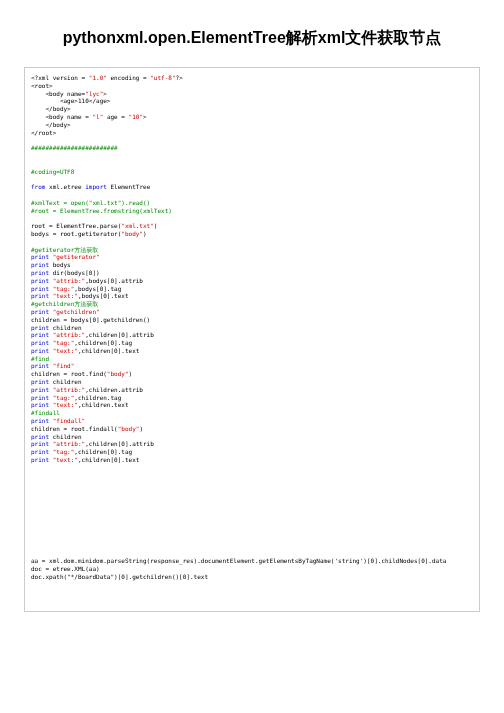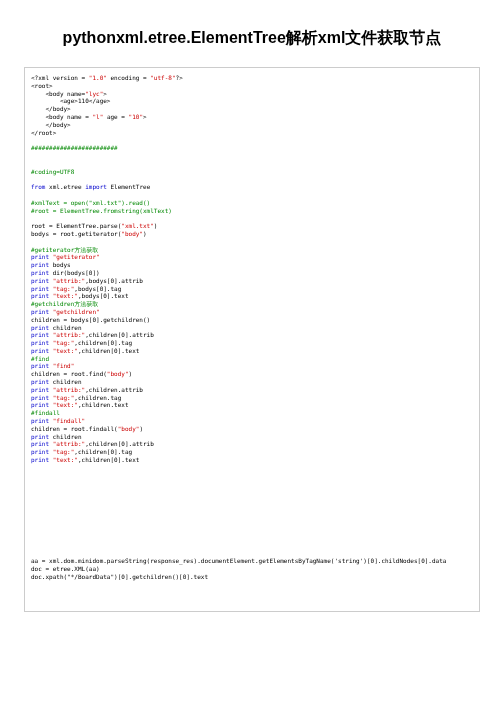--- a/index.html
+++ b/index.html
@@ -6,21 +6,21 @@
 body { font-family: Arial, sans-serif; background: #fff; width: 504px; }
 .title { font-size: 16px; font-weight: bold; text-align: center; padding: 28px 10px 18px; }
 .code-box { border: 1px solid #ccc; margin: 0 24px; padding: 6px; font-family: Consolas, monospace; font-size: 6px; line-height: 1.3; white-space: pre; height: 545px; }
 .red { color: #c00; }
 .blue { color: #00c; }
 .green { color: #080; }
 </style>
 </head>
 <body>
 
-<div class="title">pythonxml.etree.ElementTree解析xml文件获取节点</div>
+<div class="title">pythonxml.open.ElementTree解析xml文件获取节点</div>
 
 <div class="code-box"><span>&lt;?xml version = </span><span class="red">"1.0"</span><span> encoding = </span><span class="red">"utf-8"</span><span>?&gt;</span>
 <span>&lt;root&gt;</span>
 <span>    &lt;body name=</span><span class="red">"lyc"</span><span>&gt;</span>
 <span>        &lt;age&gt;110&lt;/age&gt;</span>
 <span>    &lt;/body&gt;</span>
 <span>    &lt;body name = </span><span class="red">"l"</span><span> age = </span><span class="red">"10"</span><span>&gt;</span>
 <span>    &lt;/body&gt;</span>
 <span>&lt;/root&gt;</span>
 

